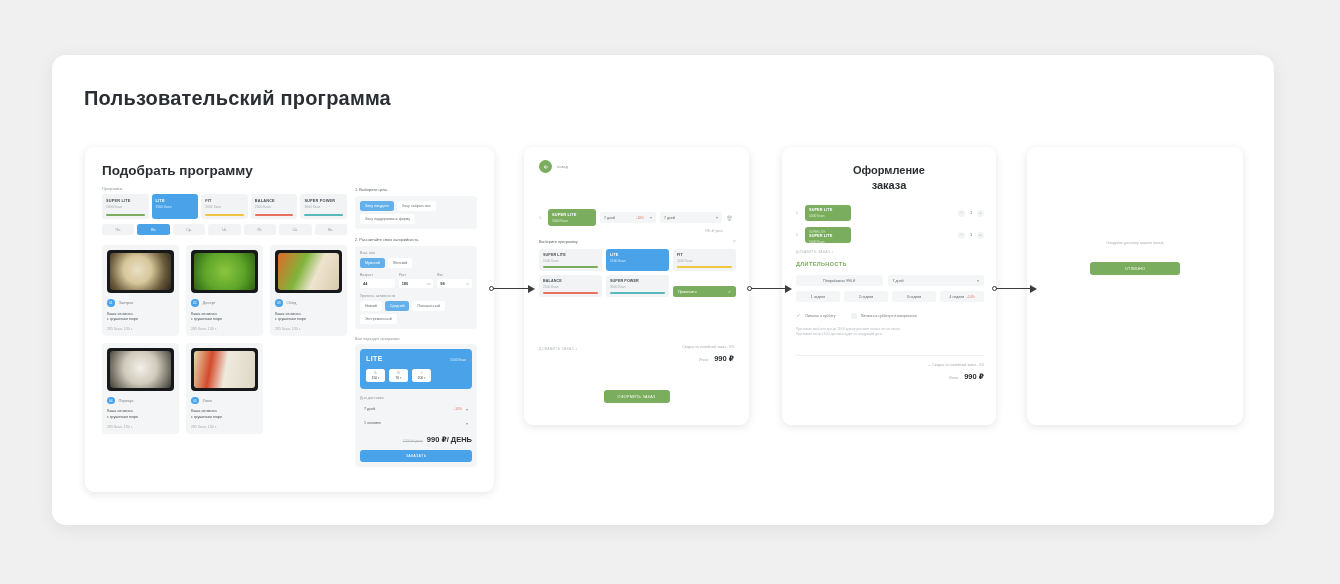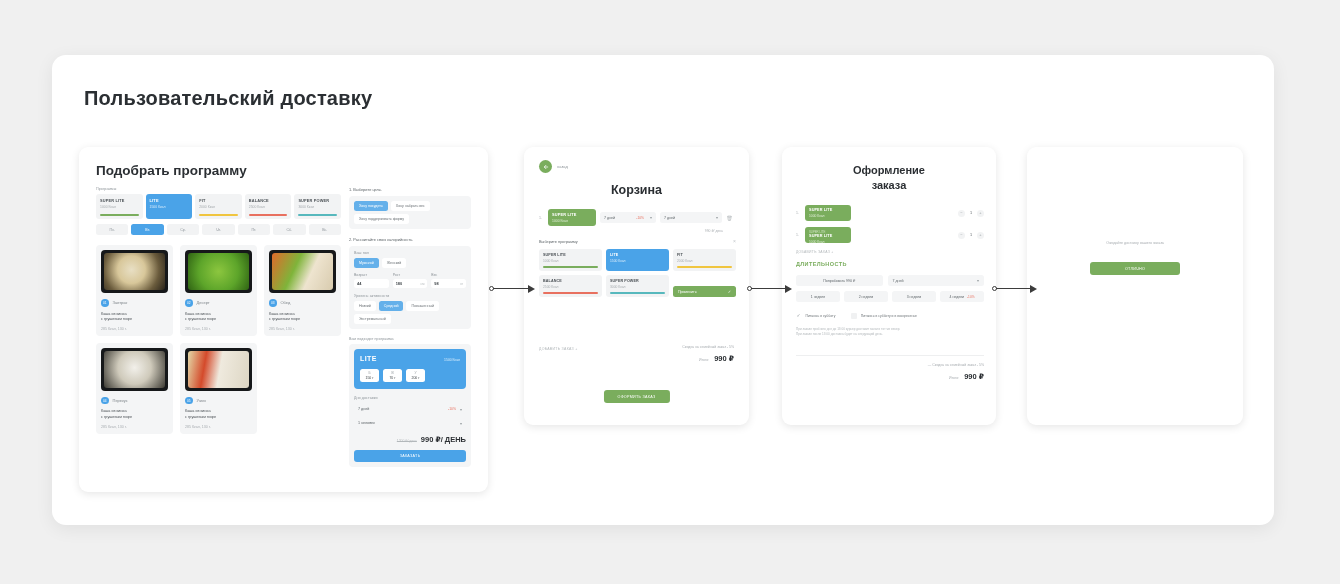--- a/index.html
+++ b/index.html
@@ -25,21 +25,21 @@
     letter-spacing: .2px;
   }
 
   
   .panel {
     position: absolute; top: 92px;
     background: #ffffff; border-radius: 9px;
     box-shadow: 0 2px 9px rgba(0,0,0,.10);
     overflow: hidden;
   }
-  #panel-1 { left: 27px;  width: 409px; height: 345px; }
+  #panel-1 { left: 33px;  width: 409px; height: 345px; }
   #panel-2 { left: 472px; width: 225px; height: 278px; }
   #panel-3 { left: 730px; width: 214px; height: 278px; }
   #panel-4 { left: 975px; width: 216px; height: 278px; }
 
   
   .arrow { position: absolute; top: 284px; height: 10px; }
   .arrow .dot {
     position: absolute; left: 0; top: 2px; width: 5px; height: 5px;
     border: 1px solid #3c3c3c; border-radius: 50%; background: #fff;
   }
@@ -298,21 +298,21 @@
     display: flex; align-items: center; justify-content: center;
     color: #fff; font-size: 3.7px; letter-spacing: .3px;
   }
 </style>
 </head>
 <body>
 
 <div class="stage">
 
   <div class="board">
-    <div class="board-title">Пользовательский доставку</div>
+    <div class="board-title">Пользовательский программа</div>
 
     <div class="panel" id="panel-1">
       <div class="p1-title">Подобрать программу</div>
 
       <div class="p1-left">
         <div class="micro-label">Программы</div>
         <div class="prog-row" id="s1-programs">
             <div class="prog-chip">
               <span class="pname" style="display: block;">SUPER LITE</span>
               <span class="pkcal" style="display: block;">1000 Ккал</span>
@@ -500,21 +500,20 @@
     <div class="panel" id="panel-2">
       <div class="back-row">
         <span class="back-circle">
           <svg viewBox="0 0 24 24" fill="none" stroke="#ffffff" stroke-width="3" stroke-linecap="round" stroke-linejoin="round">
             <line x1="19" y1="12" x2="6" y2="12"></line>
               <polyline points="12,5 5,12 12,19"></polyline>
           </svg>
         </span>
         <span class="back-txt">назад</span>
       </div>
-      <div class="p2-title">Корзина</div>
 
       <div class="cart-row">
         <span class="cart-idx">1.</span>
         <span class="green-chip">
           <span class="gname" style="display:block">SUPER LITE</span>
           <span class="gkcal" style="display:block">1000 Ккал</span>
         </span>
         <span class="mini-sel" style="width:56px">
           <span>7 дней</span>
           <span class="disc" style="color:#e8705f;margin-left:auto;margin-right:3px;font-size:3.3px">-10%</span>

